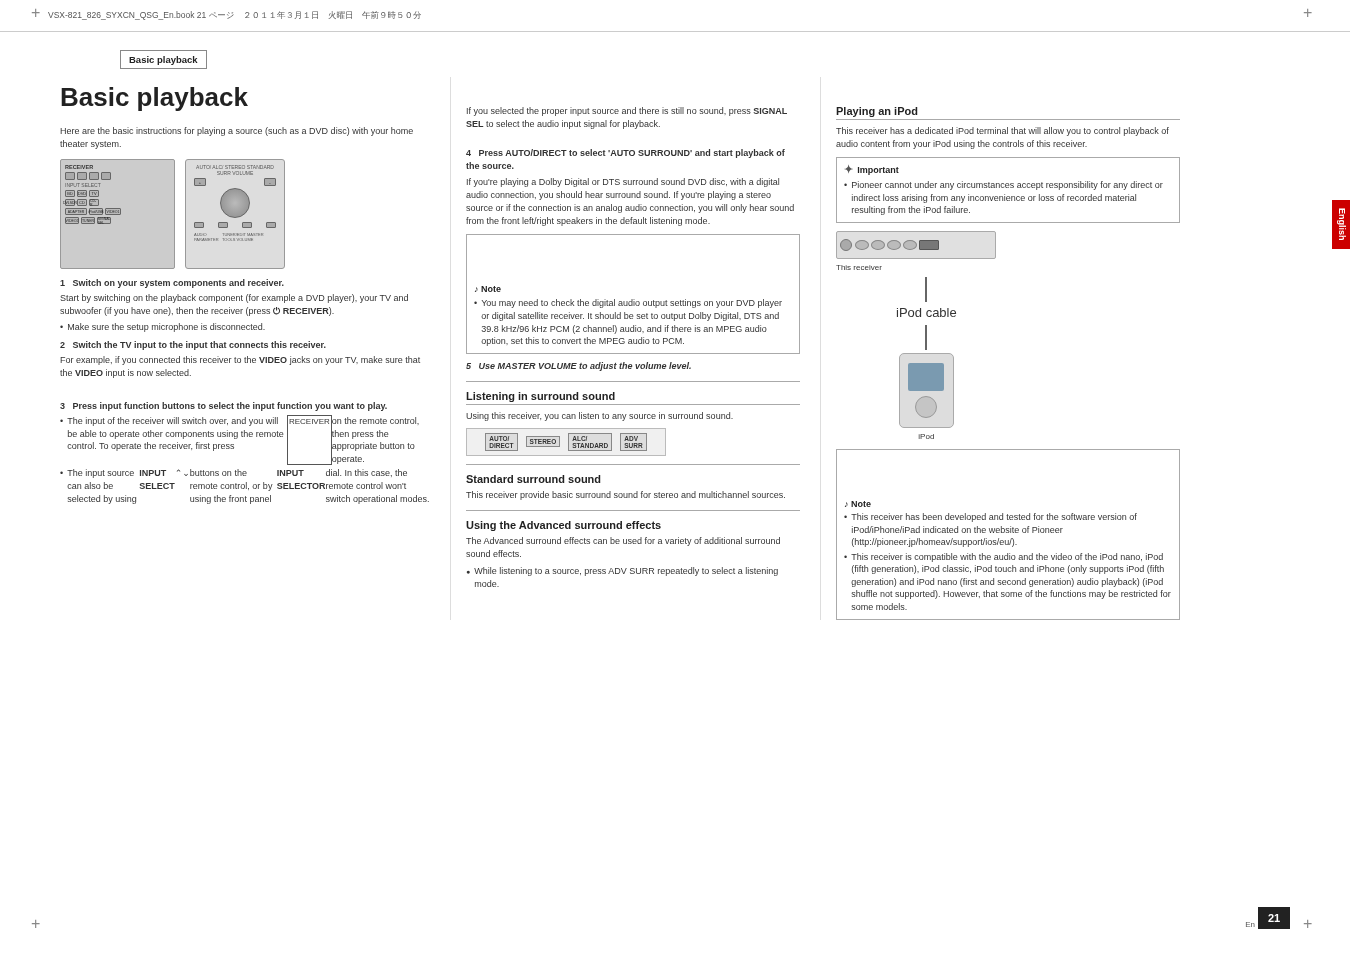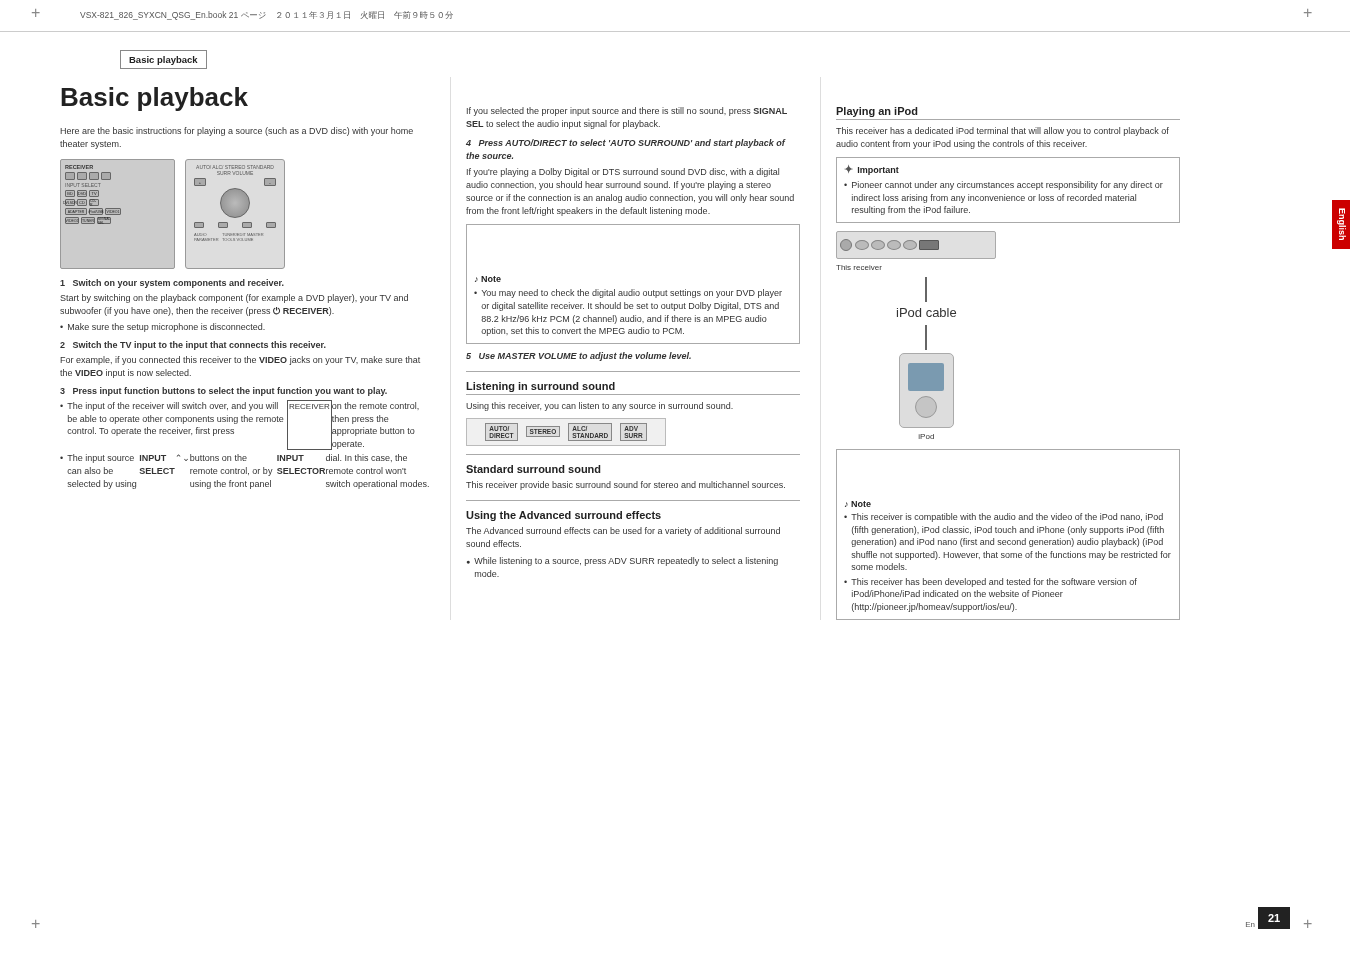--- a/index.html
+++ b/index.html
@@ -19,21 +19,21 @@
       position: relative;
       background: #fff;
     }
     
     .header-strip {
       width: 100%;
       height: 32px;
       border-bottom: 1px solid #ccc;
       display: flex;
       align-items: center;
-      padding: 0 80px;
+      padding: 0 48px;
       font-size: 8.5px;
       color: #555;
     }
     
     .section-label-bar {
       margin: 10px 60px 0 60px;
       border: 1px solid #888;
       padding: 3px 8px;
       display: inline-block;
       font-size: 9.5px;
@@ -370,51 +370,51 @@
       </div>
 
       <div class="step-text" style="margin-top:5px;">
         <span class="step-num">2&nbsp;&nbsp;</span>
         <span class="inline-bold">Switch the TV input to the input that connects this receiver.</span>
       </div>
       <div class="body-text" style="margin-top:2px;">
         For example, if you connected this receiver to the <span class="inline-bold">VIDEO</span> jacks on your TV, make sure that the <span class="inline-bold">VIDEO</span> input is now selected.
       </div>
 
-      <div class="step-text" style="margin-top:5px;">
+      <div class="step-text" style="margin-top:20px;">
         <span class="step-num">3&nbsp;&nbsp;</span>
         <span class="inline-bold">Press input function buttons to select the input function you want to play.</span>
       </div>
       <div class="bullet-item body-text" style="margin-top:2px;">
         The input of the receiver will switch over, and you will be able to operate other components using the remote control. To operate the receiver, first press <span style="border:0.5px solid #555; padding:0 1px; font-size:8px;">RECEIVER</span> on the remote control, then press the appropriate button to operate.
       </div>
       <div class="bullet-item body-text" style="margin-top:2px;">
         The input source can also be selected by using <span class="inline-bold">INPUT SELECT</span> <span style="font-size:9px;">⌃⌄</span> buttons on the remote control, or by using the front panel <span class="inline-bold">INPUT SELECTOR</span> dial. In this case, the remote control won't switch operational modes.
       </div>
     </div>
 
     <div class="mid-col">
       <div class="body-text" style="margin-top:28px;">
         If you selected the proper input source and there is still no sound, press <span class="inline-bold">SIGNAL SEL</span> to select the audio input signal for playback.
       </div>
 
-      <div class="step-text" style="margin-top:6px;font-style:italic;">
+      <div class="step-text" style="margin-top:16px;">
         <span class="step-num">4&nbsp;&nbsp;</span>
         <span class="inline-bold">Press AUTO/DIRECT to select 'AUTO SURROUND' and start playback of the source.</span>
       </div>
       <div class="body-text" style="margin-top:3px;">
         If you're playing a Dolby Digital or DTS surround sound DVD disc, with a digital audio connection, you should hear surround sound. If you're playing a stereo source or if the connection is an analog audio connection, you will only hear sound from the front left/right speakers in the default listening mode.
       </div>
 
       <div class="note-box">
         <div class="note-title">
           <span style="font-style:italic;">♪</span> <span>Note</span>
         </div>
         <div class="bullet-item body-text">
-          <span>You may need to check the digital audio output settings on your DVD player or digital satellite receiver. It should be set to output Dolby Digital, DTS and 88.2 kHz/96 kHz PCM (2 channel) audio, and if there is an MPEG audio option, set this to convert the MPEG audio to PCM.</span>
+          <span>You may need to check the digital audio output settings on your DVD player or digital satellite receiver. It should be set to output Dolby Digital, DTS and 39.8 kHz/96 kHz PCM (2 channel) audio, and if there is an MPEG audio option, set this to convert the MPEG audio to PCM.</span>
         </div>
       </div>
 
       <div class="step-text" style="margin-top:6px;font-style:italic;">
         <span class="step-num">5&nbsp;&nbsp;</span>
         <span class="inline-bold">Use MASTER VOLUME to adjust the volume level.</span>
       </div>
 
       <hr class="divider">
 
@@ -486,24 +486,24 @@
               <div class="body-text" style="font-size:8px; margin-top:3px;">iPod</div>
             </div>
           </div>
         </div>
 
         <div class="note-box" style="margin-top:6px;">
           <div class="note-title">
             <span style="font-style:italic;">♪</span> <span>Note</span>
           </div>
           <div class="bullet-item body-text" style="margin-top:2px;">
+            <span>This receiver has been developed and tested for the software version of iPod/iPhone/iPad indicated on the website of Pioneer (http://pioneer.jp/homeav/support/ios/eu/).</span>
+          </div>
+          <div class="bullet-item body-text" style="margin-top:2px;">
             <span>This receiver is compatible with the audio and the video of the iPod nano, iPod (fifth generation), iPod classic, iPod touch and iPhone (only supports iPod (fifth generation) and iPod nano (first and second generation) audio playback) (iPod shuffle not supported). However, that some of the functions may be restricted for some models.</span>
-          </div>
-          <div class="bullet-item body-text" style="margin-top:2px;">
-            <span>This receiver has been developed and tested for the software version of iPod/iPhone/iPad indicated on the website of Pioneer (http://pioneer.jp/homeav/support/ios/eu/).</span>
           </div>
         </div>
       </div>
     </div>
 
   </div>
 
   <div class="english-tab">English</div>
 
   <div class="page-en">En</div>

